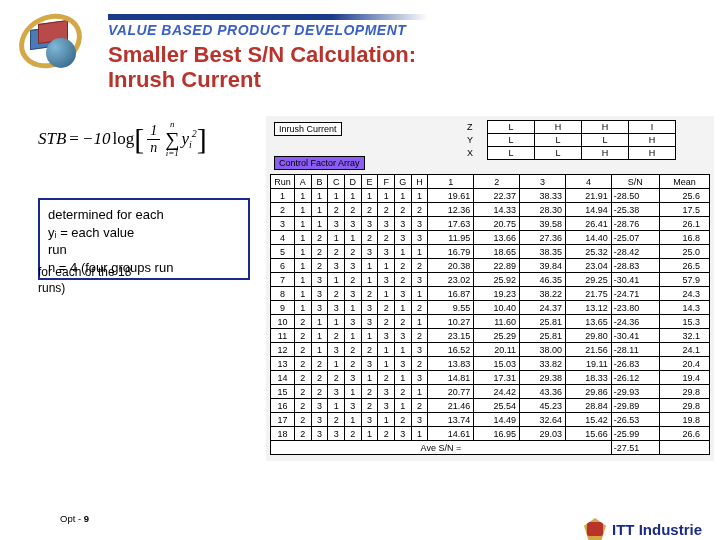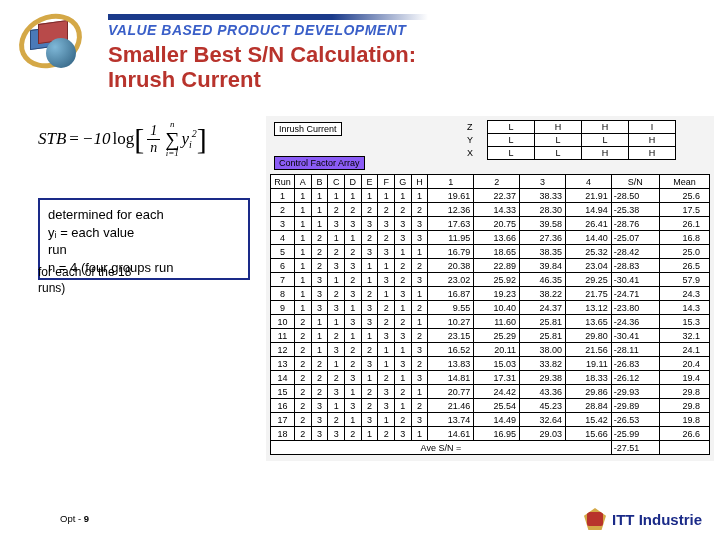--- a/index.html
+++ b/index.html
@@ -175,21 +175,21 @@
 
   .footer-pg {
     position: absolute;
     left: 60px; bottom: 16px;
     font-family: Verdana, sans-serif;
     font-size: 9.5px;
   }
   .footer-pg b { font-weight: bold; }
   .logo {
     position: absolute;
-    right: 18px; bottom: 10px;
+    right: 18px; bottom: 0;
     display: flex; align-items: center;
     font-family: Arial, sans-serif;
     font-weight: bold;
     color: #1a2a88;
     font-size: 15px;
   }
   .logo .mark {
     width: 22px; height: 22px;
     background: #d4a847;
     clip-path: polygon(50% 0,100% 35%,80% 100%,20% 100%,0 35%);

